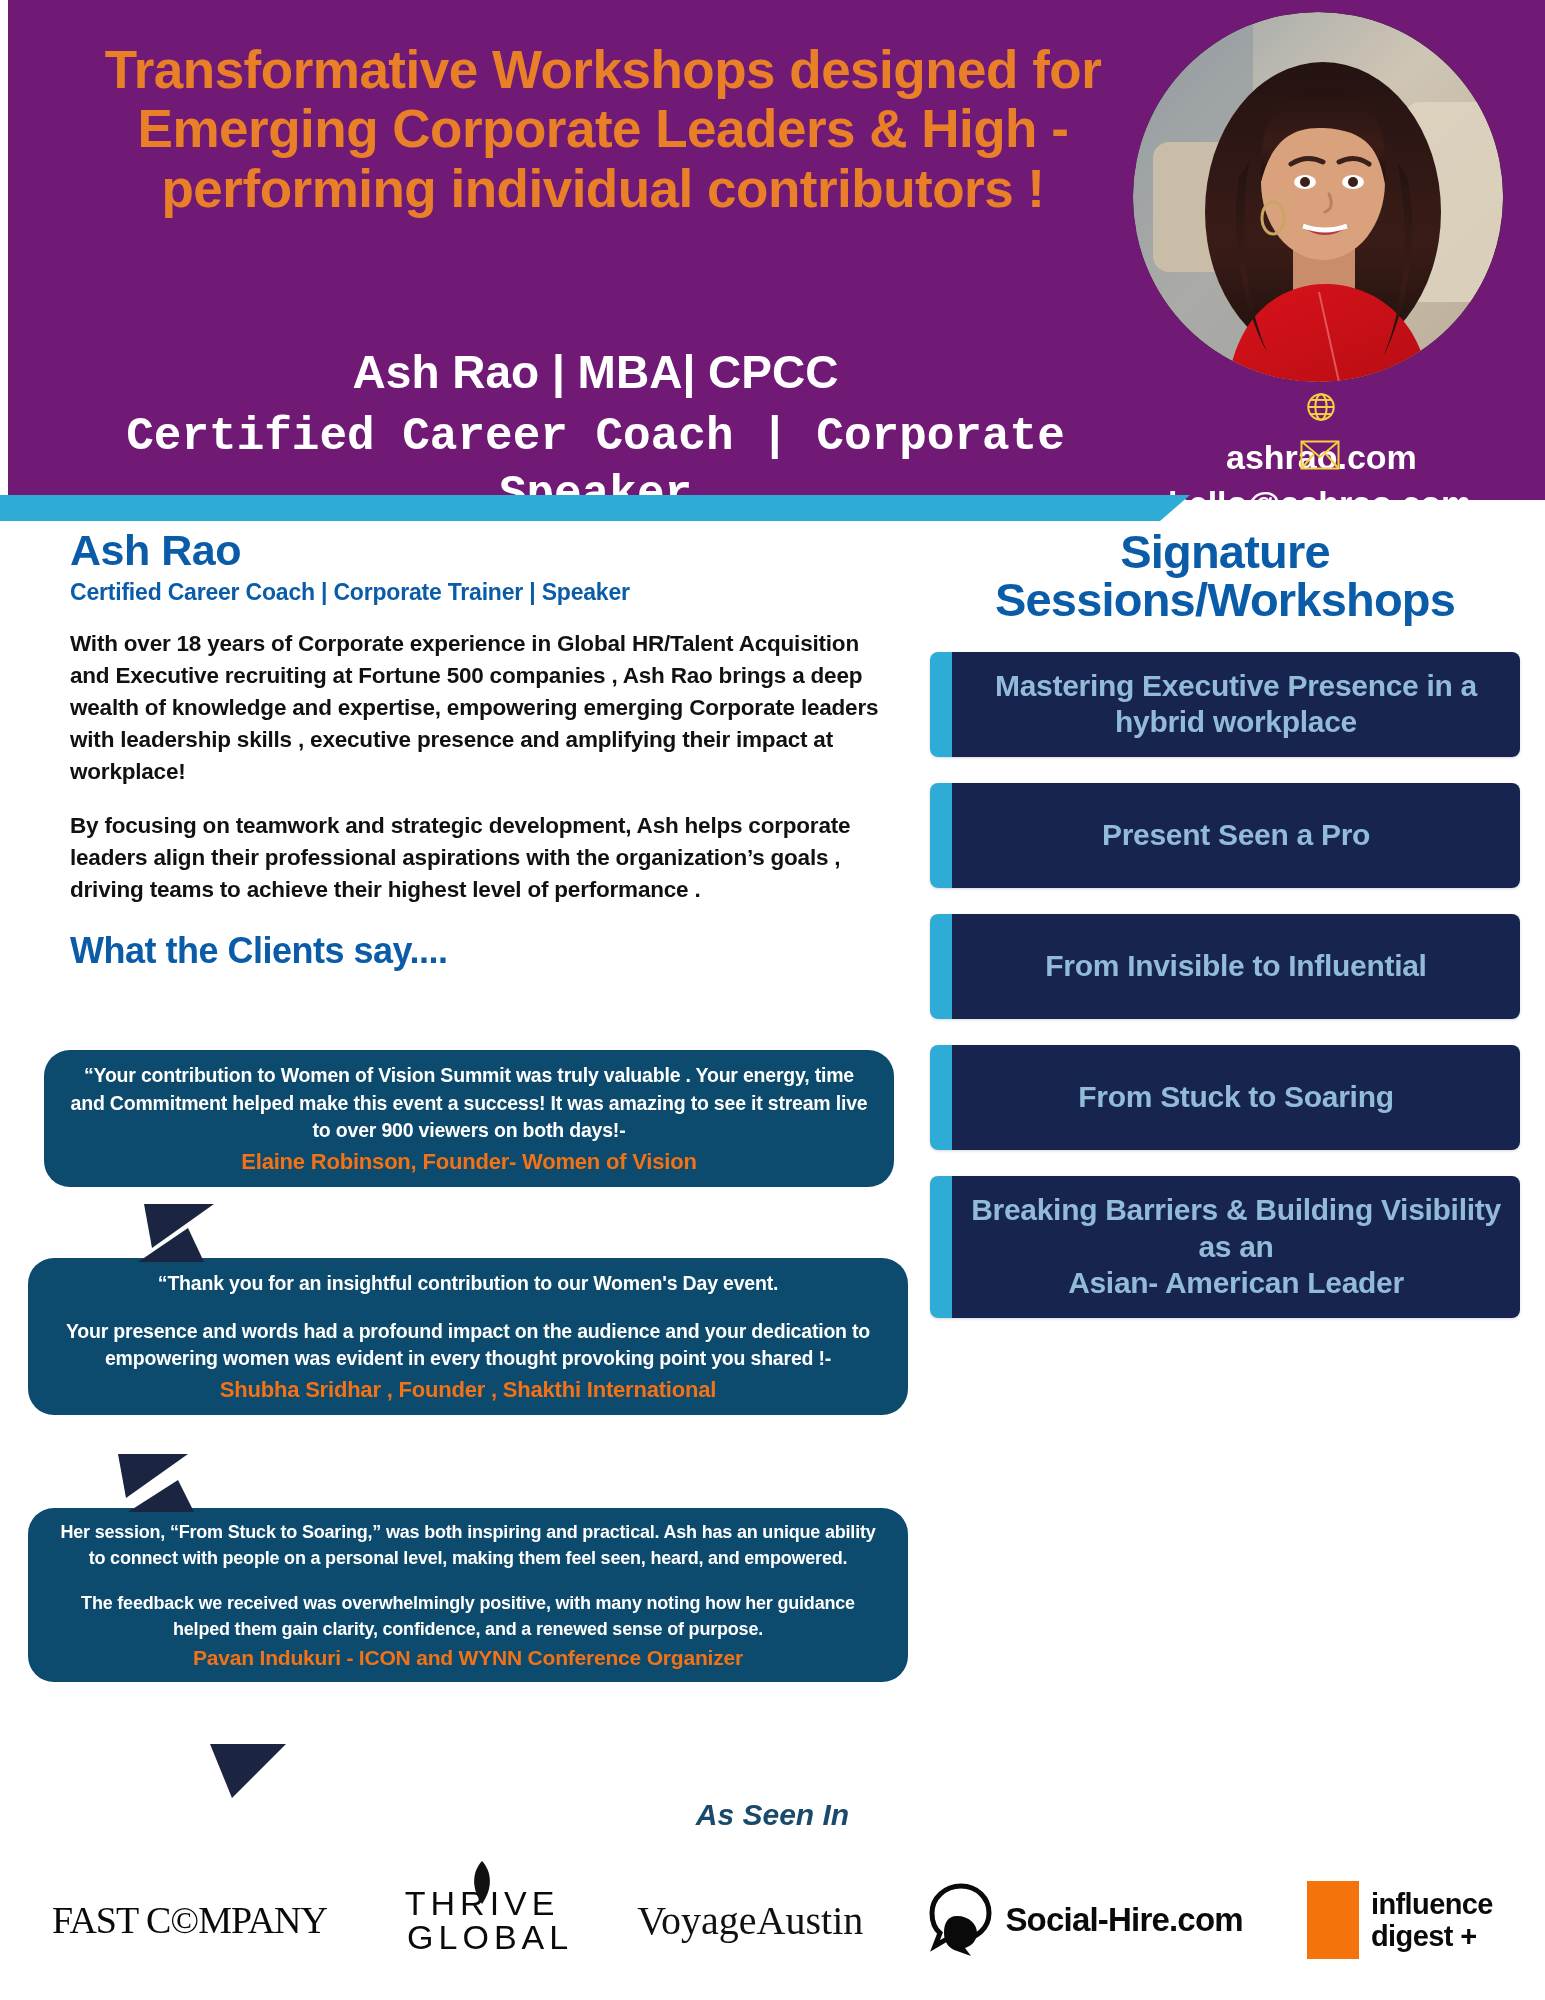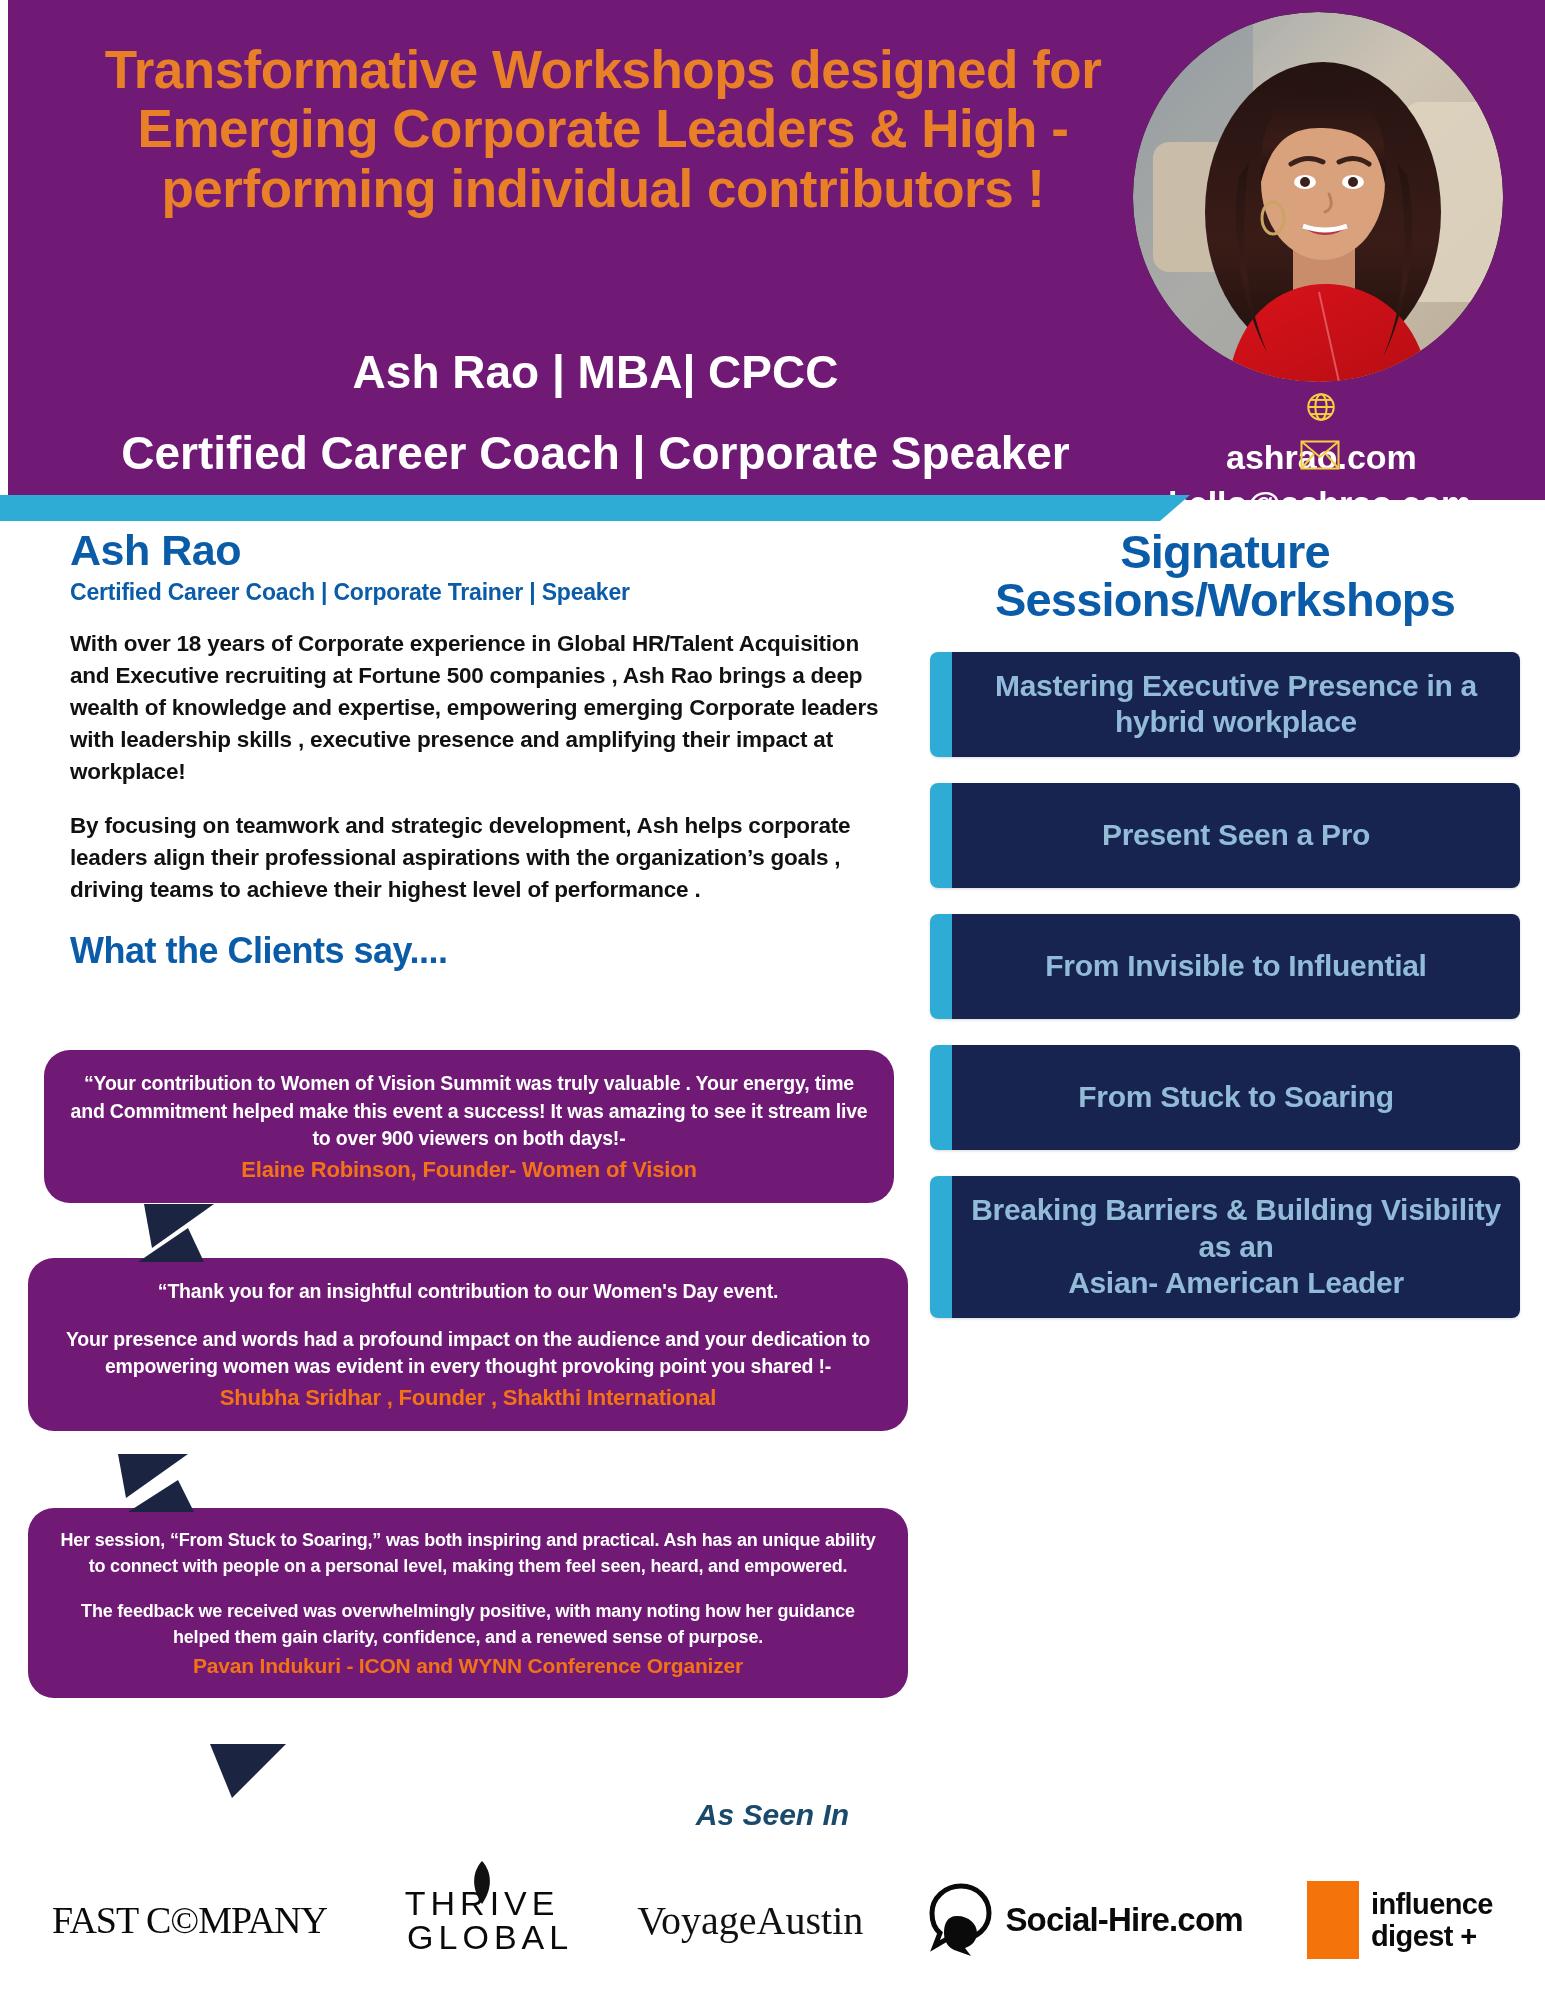--- a/index.html
+++ b/index.html
@@ -23,21 +23,21 @@
     font-weight:bold;
     font-size:53px;
     line-height:1.12;
     letter-spacing:-0.5px;
   }
   .header-name-block {
     position:absolute; left:20px; top:345px; width:1135px;
     text-align:center; color:#ffffff; font-weight:bold;
   }
   .header-name { font-size:46px; line-height:1.18; letter-spacing:0px; }
-  .header-role { font-size:46px; line-height:1.25; margin-top:26px; }
+  .header-role { font-size:46px; line-height:1.25; margin-top:10px;font-family:Liberation Mono, monospace; }
 
   .portrait {
     position:absolute; left:1125px; top:12px;
     width:370px; height:370px; border-radius:50%;
     overflow:hidden;
     background:#2b2b2b;
   }
   .portrait svg { display:block; width:370px; height:370px; }
 
   .contact-row {
@@ -71,22 +71,22 @@
   }
   .bio p + p { margin-top:22px; }
   .clients-head {
     color:#0B5CA8; font-weight:bold; font-size:36px; margin-top:24px;
     letter-spacing:-0.5px;
   }
 
   
   .bubble-wrap { position:absolute; }
   .bubble {
-    background:#701a75; border-radius:26px; color:#ffffff;
-    padding:20px 26px; text-align:center;
+    background:#0c4a6e; border-radius:26px; color:#ffffff;
+    padding:12px 26px; text-align:center;
   }
   .bubble-text {
     font-size:19.5px; font-weight:bold; line-height:1.42; letter-spacing:-0.2px;
   }
   .bubble-text.small { font-size:18px; }
   .bubble-sep { height:20px; }
   .bubble-author {
     color:#F47216; font-weight:bold; font-size:22px; margin-top:4px;
     letter-spacing:-0.2px;
   }

